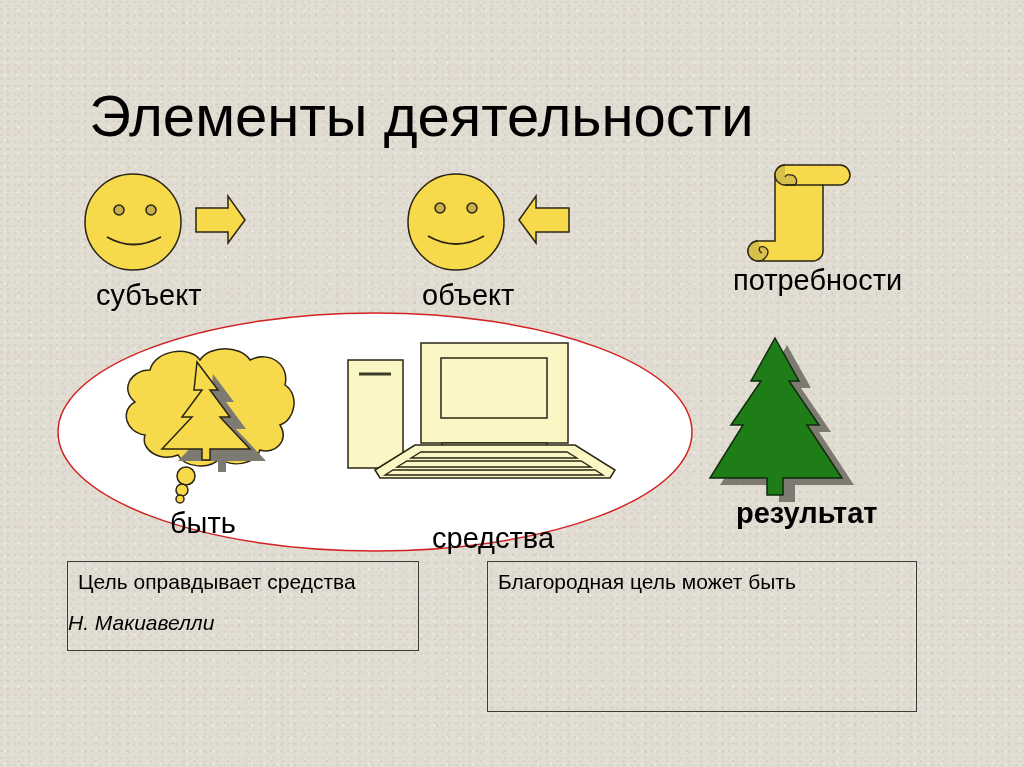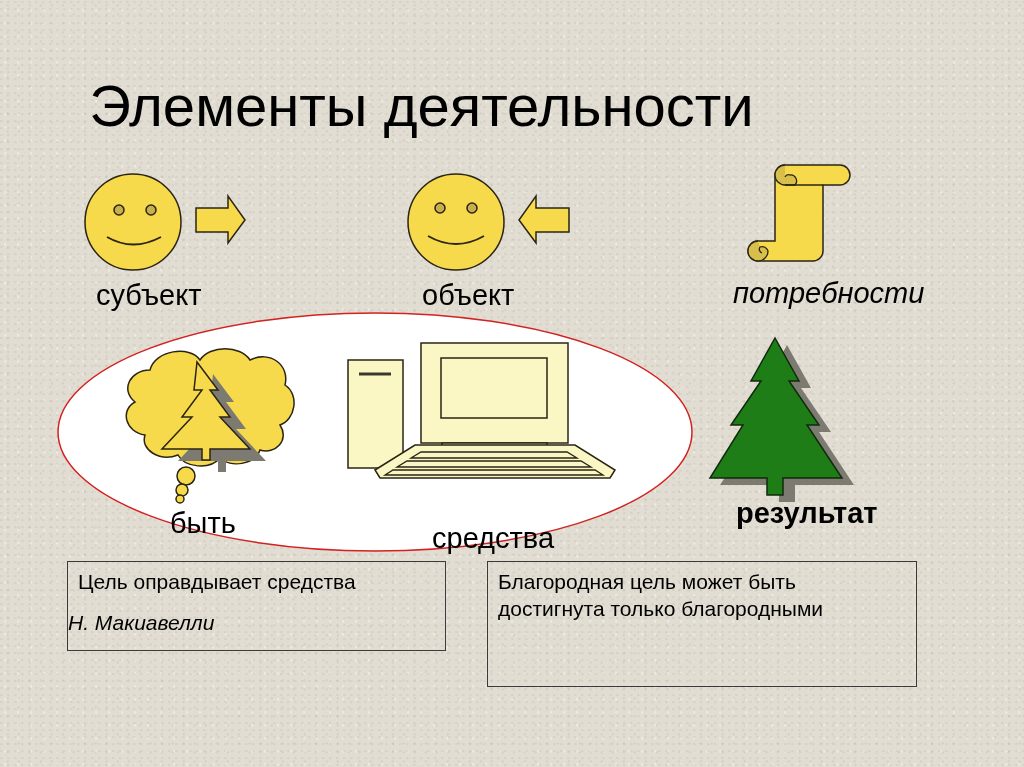--- a/index.html
+++ b/index.html
@@ -9,21 +9,21 @@
     background-image:
       radial-gradient(circle at 20% 30%, rgba(120,110,95,0.10) 0 1px, transparent 1.5px),
       radial-gradient(circle at 70% 60%, rgba(120,110,95,0.10) 0 1px, transparent 1.5px),
       radial-gradient(circle at 40% 80%, rgba(255,255,255,0.35) 0 1px, transparent 1.5px);
     background-size: 7px 7px, 11px 9px, 13px 13px;
     font-family: "Liberation Sans", sans-serif;
     color: #000;
   }
   .abs { position: absolute; }
   .title {
-    left: 0; width: 843px; top: 70px; text-align: center;
+    left: 0; width: 843px; top: 80px; text-align: center;
     font-size: 58px; line-height: 72px; letter-spacing: 0px;
   }
   .label { font-size: 29px; line-height: 26px; white-space: nowrap; }
   svg { position: absolute; overflow: visible; }
   .quote-box {
     border: 1.5px solid #3a3a3a; box-sizing: border-box;
     font-size: 21px; line-height: 27px;
   }
   .quote-text { padding: 6px 10px 0 10px; }
   .quote-author { font-style: italic; padding-right: 12px; }
@@ -54,21 +54,21 @@
   <polygon points="51,13 18,13 18,1 1,25 18,48 18,37 51,37" fill="#f7d94c" stroke="#2a2414" stroke-width="1.5"></polygon>
 </svg>
 <div class="abs label" style="left:422px;top:282px;">объект</div>
 
 <svg style="left:745px;top:163px;" width="110" height="100" viewBox="0 0 110 100">
   <path d="M40 2 L95 2 A10 10 0 0 1 95 22 L78 22 L78 88 A10 10 0 0 1 68 98 L13 98 A10 10 0 0 1 13 78 L30 78 L30 12 A10 10 0 0 1 40 2 Z" fill="#f7d94c" stroke="#2a2414" stroke-width="1.5"></path>
   <path d="M40 2 A10 10 0 0 0 40 22 L50 22 A6 6 0 0 0 45 12 A4 4 0 0 0 40 14" fill="#d8be4a" stroke="#2a2414" stroke-width="1.3"></path>
   <path d="M13 78 A10 10 0 0 0 13 98 A10 10 0 0 0 23 88 A6 6 0 0 0 15 84 A4 4 0 0 0 17 90" fill="#d8be4a" stroke="#2a2414" stroke-width="1.3"></path>
   <line x1="40" y1="22" x2="78" y2="22" stroke="#2a2414" stroke-width="1.3"></line>
 </svg>
-<div class="abs label" style="left:733px;top:280px;font-style:italic;">потребности</div>
+<div class="abs label" style="left:733px;top:267px;">потребности</div>
 
 <svg style="left:55px;top:310px;" width="640" height="245" viewBox="0 0 640 245">
   <ellipse cx="320" cy="122" rx="317" ry="119" fill="#ffffff" stroke="#d32222" stroke-width="1.5"></ellipse>
 </svg>
 
 <svg style="left:110px;top:340px;" width="190" height="170" viewBox="0 0 190 170">
   <g fill="#f7d94c" stroke="#2a2414" stroke-width="1.5">
     <path d="M40 30 C45 10 80 5 90 20 C100 5 130 5 140 20 C160 10 180 25 175 45 C190 55 185 80 170 85 C180 100 165 115 150 110 C145 125 120 128 110 118 C100 130 75 128 68 115 C50 122 30 110 35 95 C15 92 10 70 25 62 C10 50 20 30 40 30 Z"></path>
     <circle cx="76" cy="136" r="9"></circle>
     <circle cx="72" cy="150" r="6"></circle>
@@ -95,23 +95,22 @@
   </g>
 </svg>
 <div class="abs label" style="left:432px;top:510px;margin-top:15px;">средства</div>
 
 <svg style="left:710px;top:335px;" width="140" height="165" viewBox="0 0 140 165">
   <polygon points="70,3 94,46 84,46 114,90 102,90 137,143 78,143 78,160 62,160 62,143 3,143 38,90 26,90 56,46 46,46" fill="#7d7a72" transform="translate(7,7)"></polygon>
   <polygon points="65,3 89,46 79,46 109,90 97,90 132,143 73,143 73,160 57,160 57,143 0,143 33,90 21,90 51,46 41,46" fill="#1e7d16" stroke="#0f2a0c" stroke-width="1.5"></polygon>
 </svg>
 <div class="abs label" style="left:736px;top:500px;font-weight:bold;">результат</div>
 
-<div class="abs quote-box" style="left:67px;top:561px;width:379px;height:90px;">
+<div class="abs quote-box" style="left:67px;top:561px;width:352px;height:90px;">
   <div class="quote-text">Цель оправдывает средства</div>
   <div class="quote-author" style="padding-top:14px;">Н. Макиавелли</div>
 </div>
 
-<div class="abs quote-box" style="left:487px;top:561px;width:430px;height:126px;">
+<div class="abs quote-box" style="left:487px;top:561px;width:430px;height:151px;">
   <div class="quote-text">
     <div>Благородная цель может быть</div>
-    <div>достигнута только благородными</div>
   </div>
 </div>
 
 </body></html>

